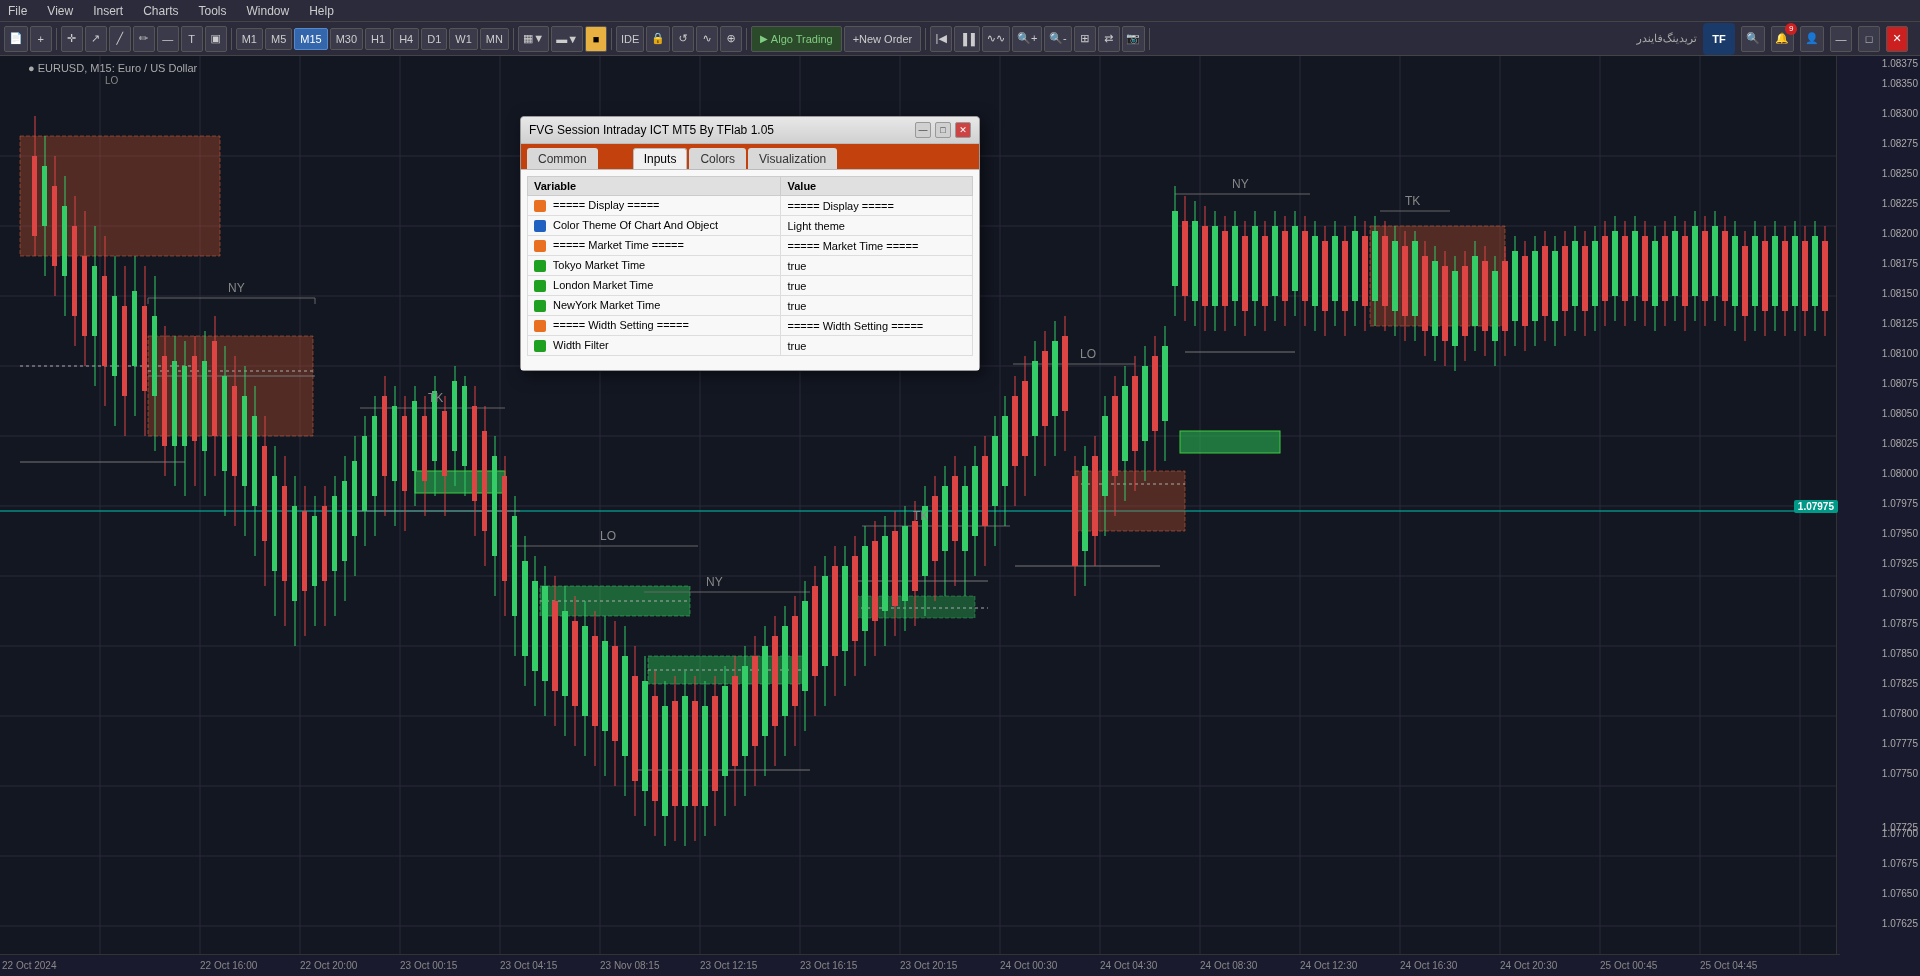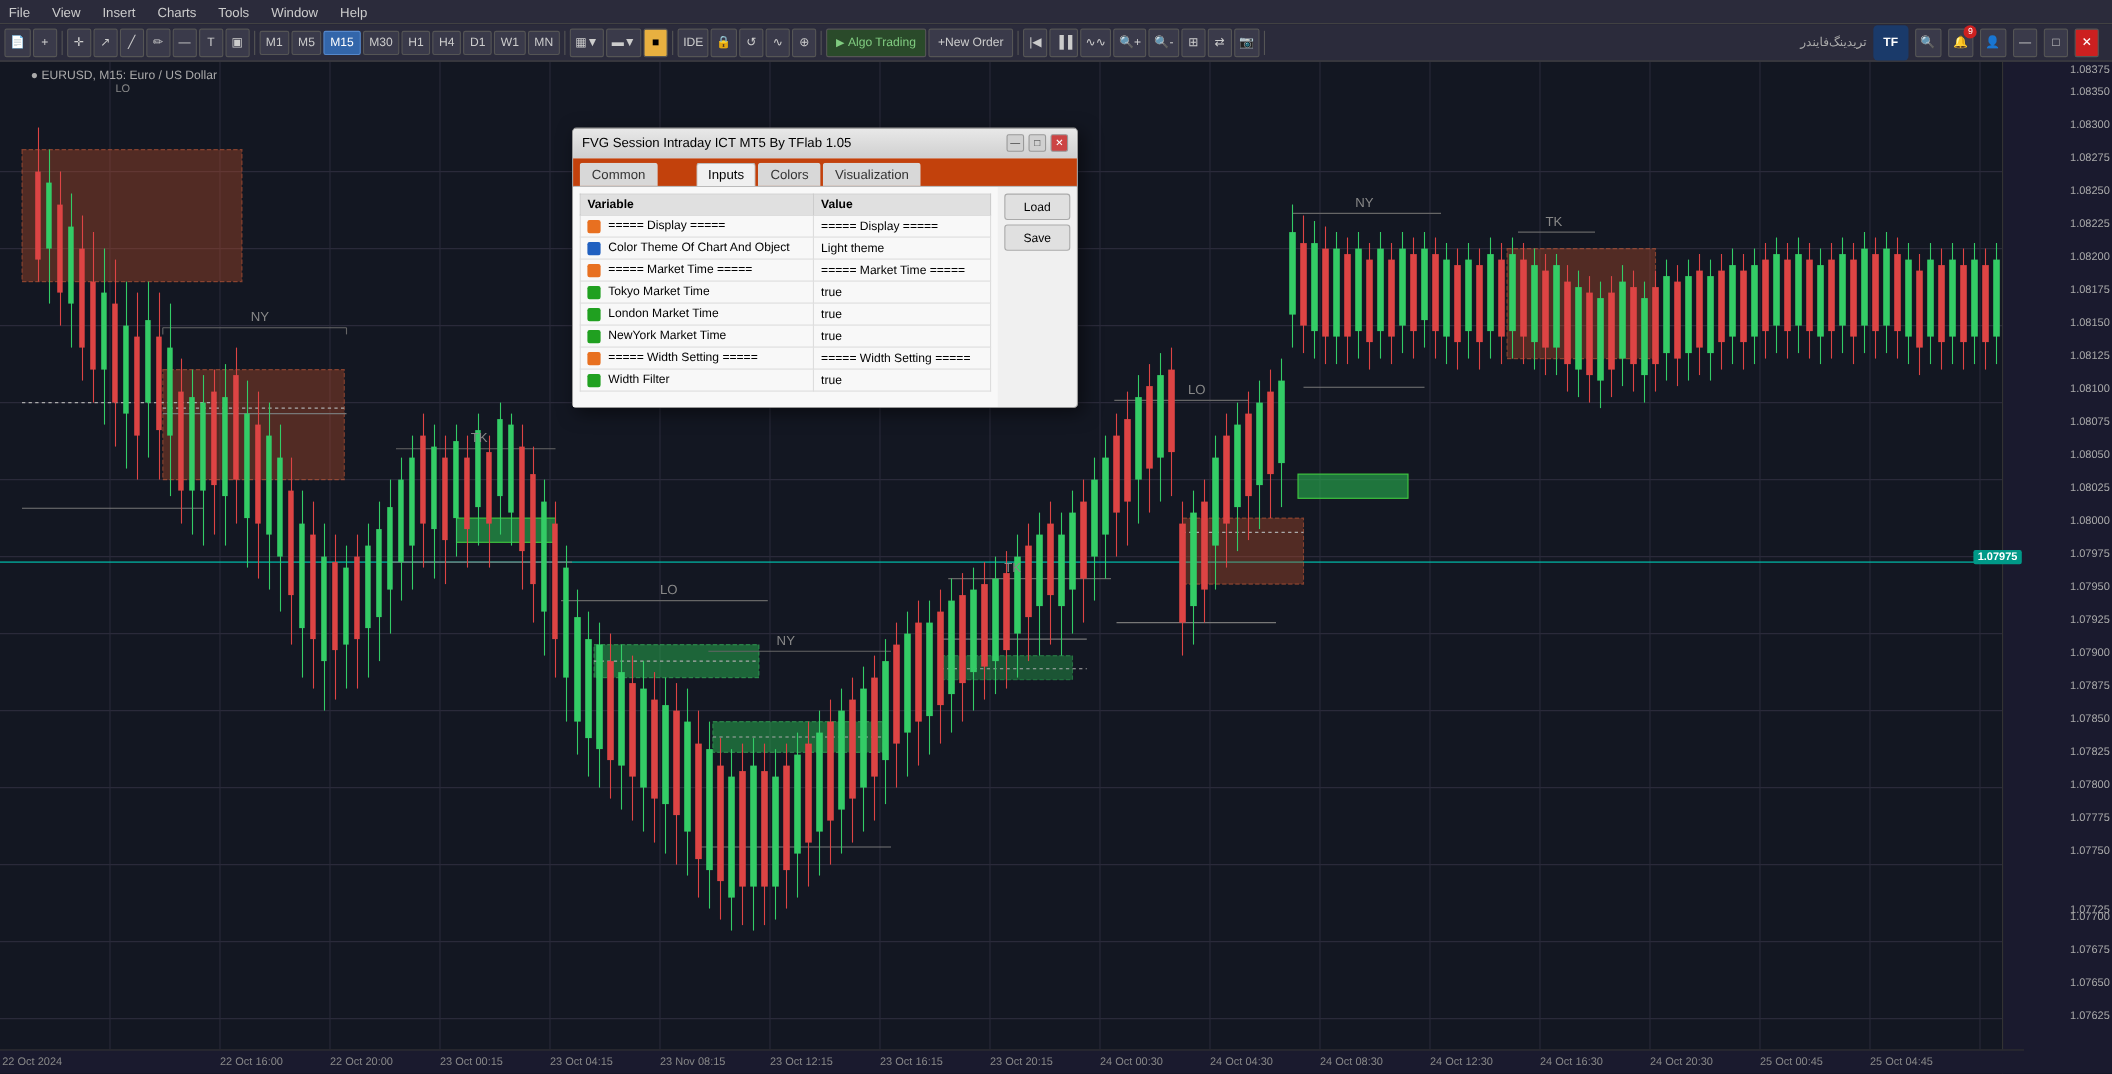--- a/index.html
+++ b/index.html
@@ -67,21 +67,21 @@
       height: 920px; 
       background: #131722;
       overflow: hidden;
     }
 
     
     #price-axis {
       position: absolute;
       right: 0;
       top: 0;
-      width: 100px;
+      width: 84px;
       height: 920px;
       background: #1a1a2e;
       border-left: 1px solid #333;
       color: #aaa;
       font-size: 11px;
     }
 
     
     #time-axis {
       position: absolute;
@@ -976,22 +976,18 @@
                 <td>
                   <span class="row-icon icon-green"></span>
                   <span>Width Filter</span>
                 </td>
                 <td>true</td>
               </tr>
             </tbody>
           </table>
         </div>
 
-        <div style="display:flex; flex-direction:column; gap:4px; padding:6px 6px;">
-          <button class="side-btn">Load</button>
-          <button class="side-btn">Save</button>
-        </div>
       </div>
 
     </div>
   </div>
 
 </div>
 
 </body></html>

